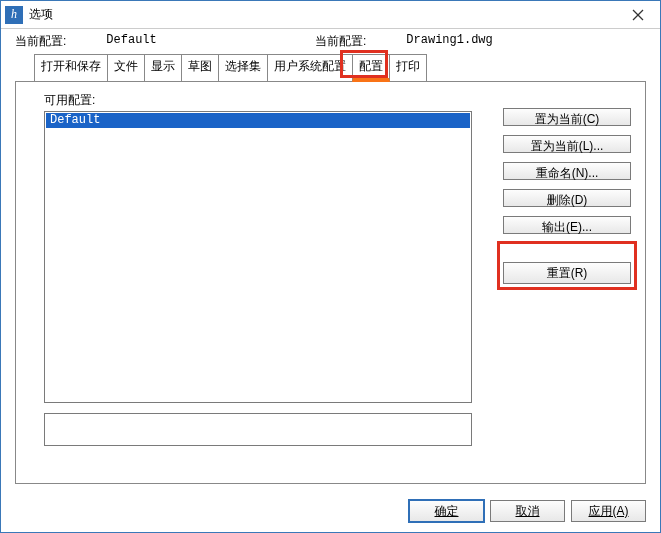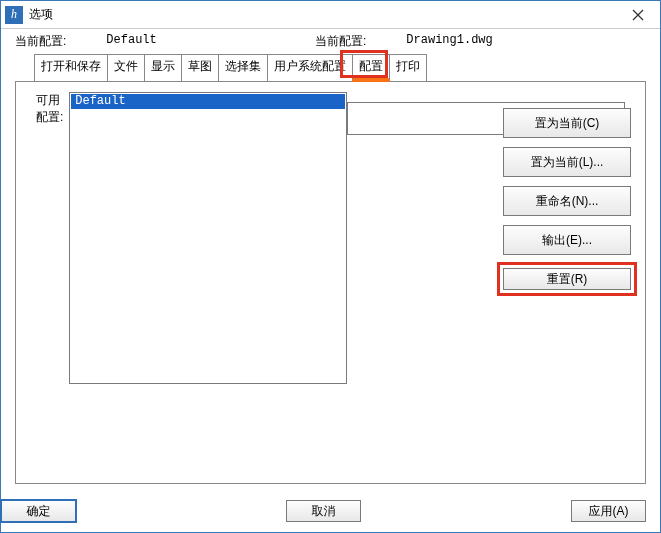--- a/index.html
+++ b/index.html
@@ -83,23 +83,23 @@
     position: absolute;
     pointer-events: none;
     z-index: 10;
   }
   .tab-panel {
     border: 1px solid #888;
     margin: 0 14px 8px 14px;
     margin-top: -1px;
     flex: 1;
     position: relative;
-    padding: 10px 20px;
-    display: flex;
-    flex-direction: row;
+    padding: 10px 28px;
+    display: flex;
+    flex-direction: column;
     z-index: 2;
   }
   .avail-label { margin-bottom: 2px; }
   .listbox {
     border: 1px solid #7a7a7a;
     width: 428px;
     height: 292px;
     background: #fff;
     overflow: auto;
   }
@@ -114,21 +114,21 @@
   .side-buttons {
     position: absolute;
     right: 14px;
     top: 26px;
     display: flex;
     flex-direction: column;
     gap: 9px;
   }
   .side-buttons .btn {
     width: 128px;
-    height: 30px;
+    height: 18px;
   }
   .btn {
     border: 1px solid #7a7a7a;
     background: linear-gradient(#fdfdfd, #e8e8e8);
     font-family: "SimSun", "宋体", sans-serif;
     font-size: 12px;
     cursor: pointer;
     text-align: center;
     line-height: 20px;
     padding: 0;
@@ -140,23 +140,24 @@
   }
   .desc-box {
     border: 1px solid #7a7a7a;
     width: 428px;
     height: 33px;
     margin-top: 10px;
     background: #fff;
   }
   .bottom-bar {
     display: flex;
-    justify-content: space-between;
-    gap: 16px;
+    justify-content: flex-end;
+    gap: 6px;
     padding: 8px 14px 10px 0;
+    text-decoration: underline;
   }
   .bottom-bar .btn {
     width: 75px;
     height: 22px;
   }
   .bottom-bar .btn.primary {
     border: 1px solid #2f6fb7;
     outline: 1px solid #2f6fb7;
   }
   .content-wrap {
@@ -208,23 +209,24 @@
     <div class="tab-panel">
       <div class="avail-label">可用配置:</div>
       <div class="listbox">
         <div class="list-item">Default</div>
       </div>
 
       <div class="side-buttons">
         <button class="btn">置为当前(C)</button>
         <button class="btn">置为当前(L)...</button>
         <button class="btn">重命名(N)...</button>
+        <button class="btn">删除(D)</button>
         <button class="btn">输出(E)...</button>
         <div class="btn-highlight">
-          <button class="btn" style="width:128px;height:22px;">重置(R)</button>
+          <button class="btn" style="width:128px;height:22px;margin-top:15px;">重置(R)</button>
         </div>
       </div>
 
       <div class="desc-box"></div>
     </div>
 
     <div class="bottom-bar">
       <button class="btn primary">确定</button>
       <button class="btn">取消</button>
       <button class="btn">应用(A)</button>

